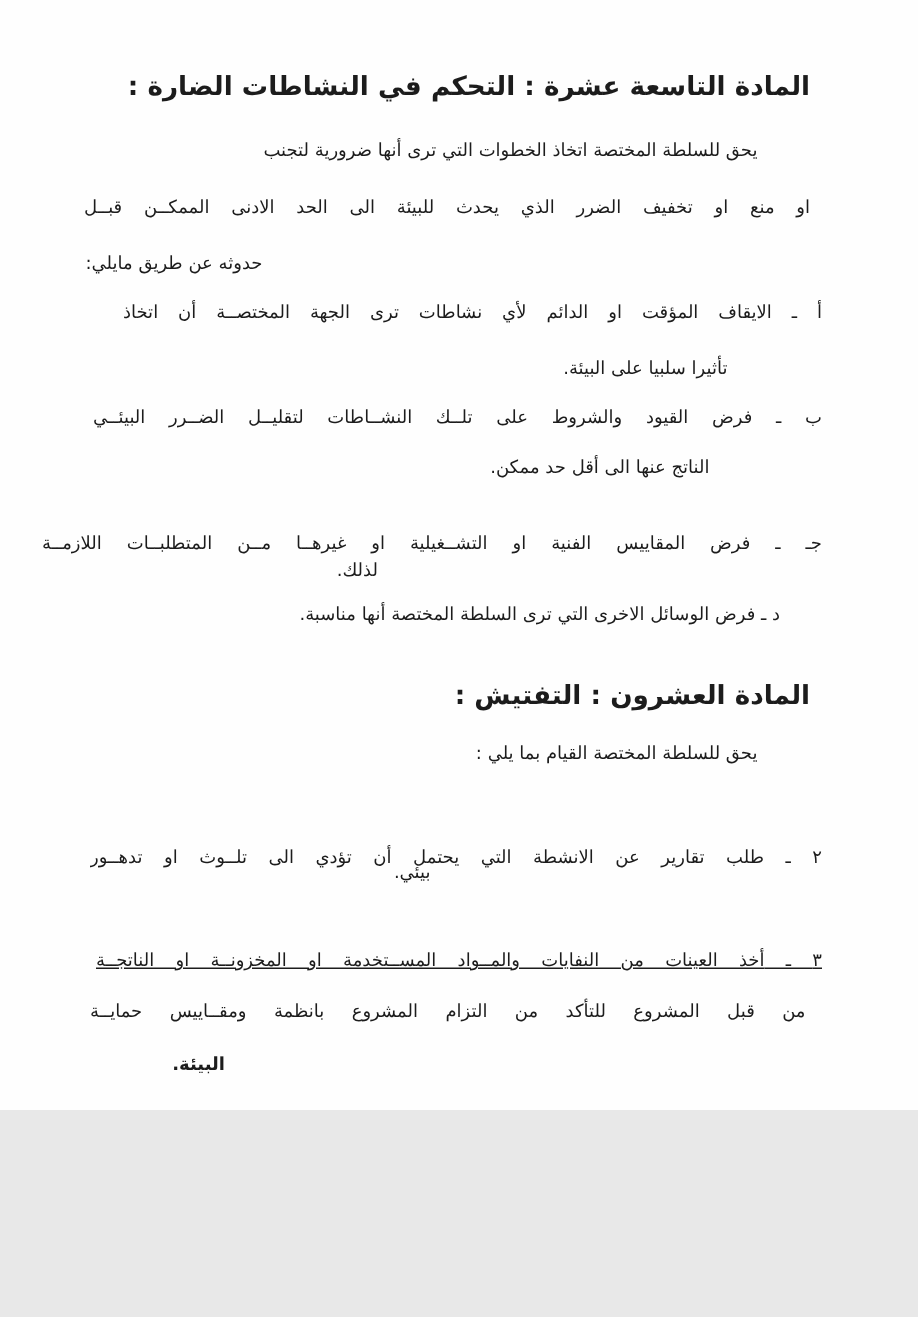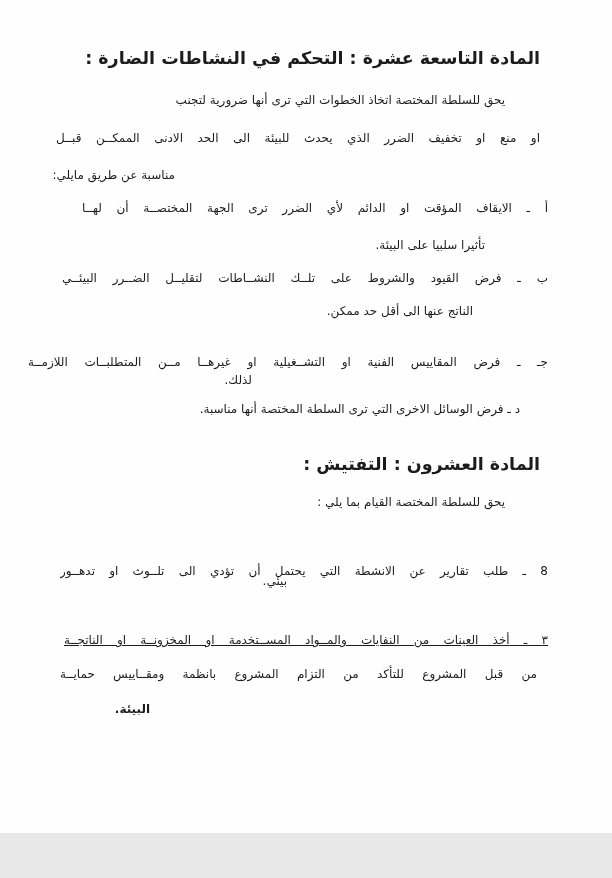--- a/index.html
+++ b/index.html
@@ -3,21 +3,21 @@
 <meta charset="utf-8">
 <style>
   html, body {
     margin: 0;
     padding: 0;
     background: #e8e8e8;
   }
   .page {
     position: relative;
     width: 612px;
-    height: 833px;
+    height: 740px;
     margin: 0 auto;
     background: #fefefe;
     overflow: hidden;
     direction: rtl;
     font-family: "DejaVu Sans", sans-serif;
     color: #1c1c1c;
   }
   .line {
     position: absolute;
     font-size: 12px;
@@ -60,25 +60,25 @@
 </style>
 </head>
 <body>
 
 <div class="page">
 
   <div class="line heading" style="top:46px; right:72px;">المادة التاسعة عشرة : التحكم في النشاطات الضارة :</div>
 
   <div class="line" style="top:88px; right:107px;">يحق للسلطة المختصة اتخاذ الخطوات التي ترى أنها ضرورية لتجنب</div>
   <div class="line fill" style="top:126px; right:72px; left:36px;margin-left:20px;">او منع او تخفيف الضرر الذي يحدث للبيئة الى الحد الادنى الممكــن قبــل</div>
-  <div class="line" style="top:163px; right:437px;">مناسبة عن طريق مايلي:</div>
+  <div class="line" style="top:163px; right:437px;">حدوثه عن طريق مايلي:</div>
 
   <div class="line fill" style="top:196px; right:64px; left:82px;">
     <span class="item-label">أ ـ </span>
-    <span class="item-text">الايقاف المؤقت او الدائم لأي الضرر ترى الجهة المختصــة أن لهــا</span>
+    <span class="item-text">الايقاف المؤقت او الدائم لأي نشاطات ترى الجهة المختصــة أن اتخاذ</span>
   </div>
   <div class="line" style="top:233px; right:127px;">تأثيرا سلبيا على البيئة.</div>
 
   <div class="line fill" style="top:266px; right:64px; left:62px;">
     <span class="item-label">ب ـ </span>
     <span class="item-text">فرض القيود والشروط على تلــك النشــاطات لتقليــل الضــرر البيئــي</span>
   </div>
   <div class="line" style="top:299px; right:139px;">الناتج عنها الى أقل حد ممكن.</div>
 
   <div class="line fill" style="top:332px; right:64px; left:28px;margin-top:18px;">
@@ -91,21 +91,21 @@
     <span class="item-label">د ـ </span>
     <span class="item-text">فرض الوسائل الاخرى التي ترى السلطة المختصة أنها مناسبة.</span>
   </div>
 
   <div class="line heading" style="top:452px; right:72px;text-align:right;">المادة العشرون : التفتيش :</div>
 
   <div class="line" style="top:490px; right:107px;">يحق للسلطة المختصة القيام بما يلي :</div>
 
 
   <div class="line fill" style="top:559px; right:64px; left:60px;">
-    <span class="item-label">8 ـ </span>
+    <span class="item-label">٢ ـ </span>
     <span class="item-text">طلب تقارير عن الانشطة التي يحتمل أن تؤدي الى تلــوث او تدهــور</span>
   </div>
   <div class="line" style="top:569px; right:325px;">بيئي.</div>
 
   <div class="line fill" style="top:628px; right:64px; left:64px;text-decoration:underline;">
     <span class="item-label">٣ ـ </span>
     <span class="item-text">أخذ العينات من النفايات والمــواد المســتخدمة او المخزونــة او الناتجــة</span>
   </div>
   <div class="line fill" style="top:662px; right:75px; left:60px;">من قبل المشروع للتأكد من التزام المشروع بانظمة ومقــاييس حمايــة</div>
   <div class="line" style="top:697px; right:462px;font-weight:bold;">البيئة.</div>

